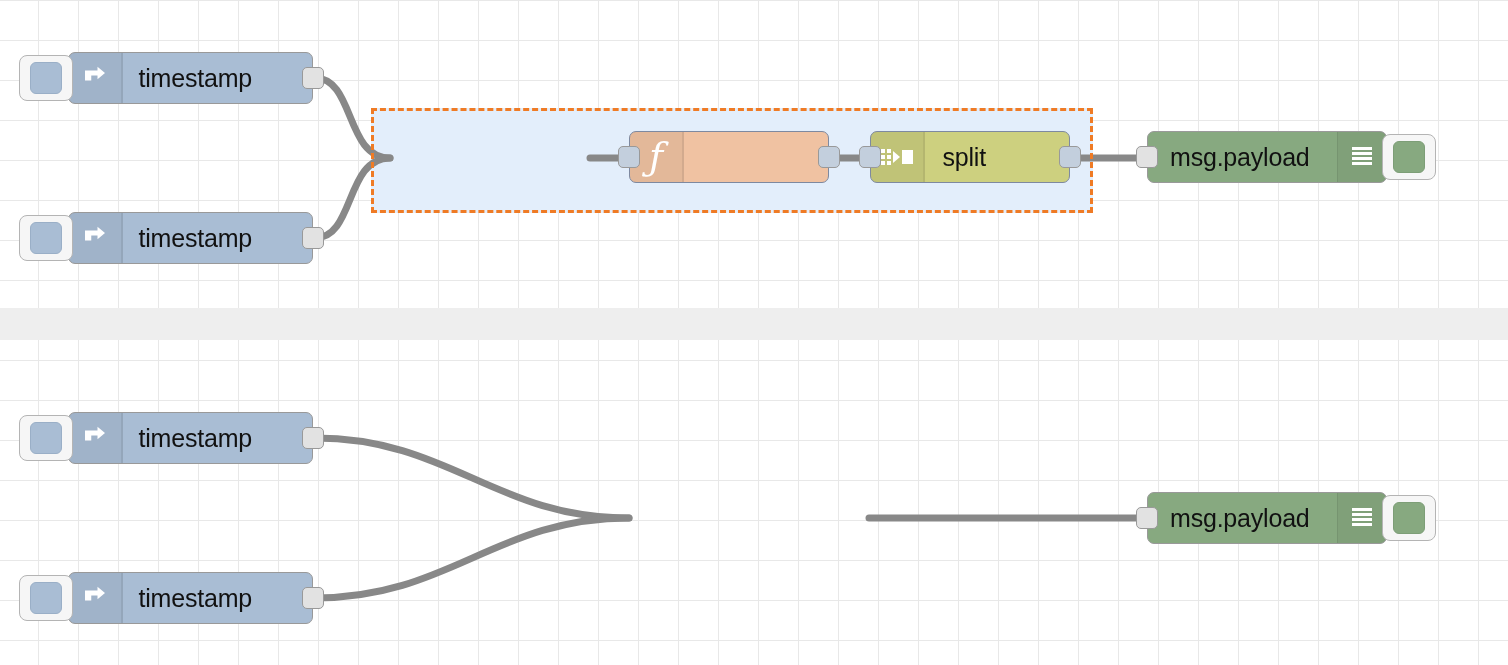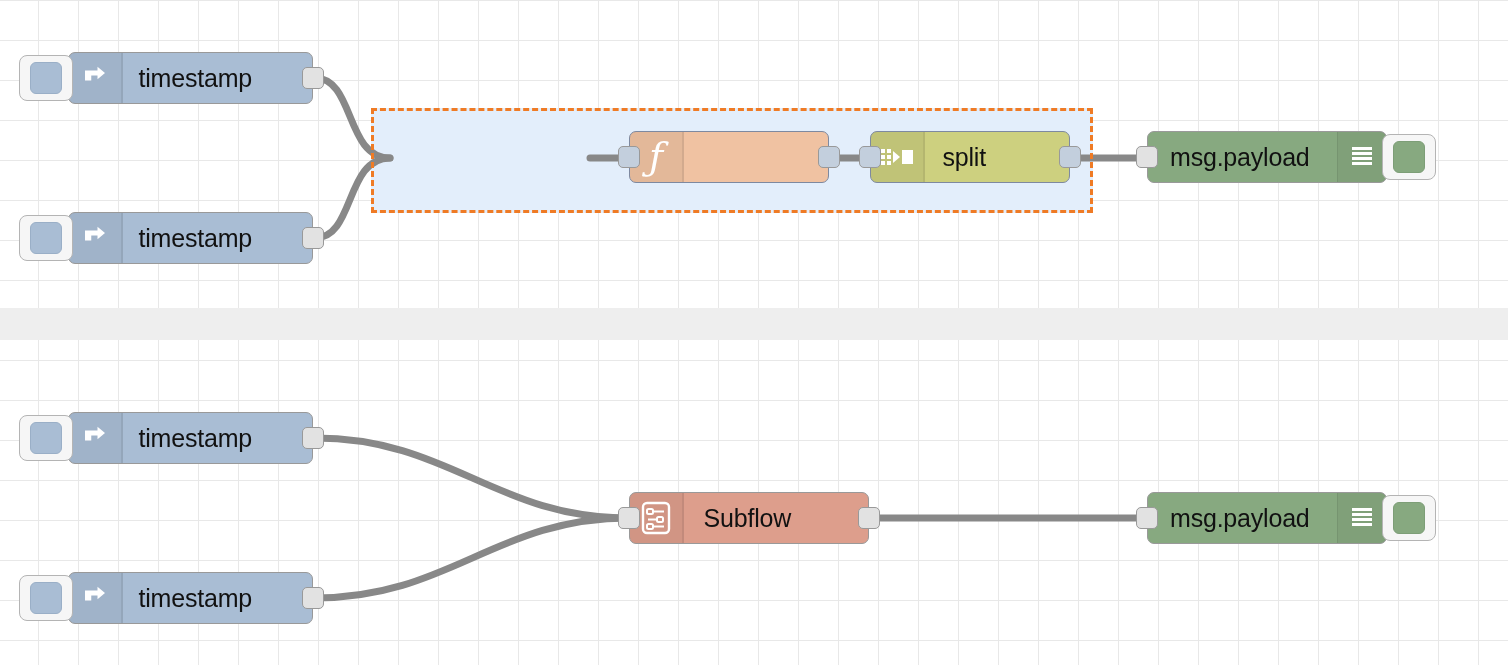--- a/index.html
+++ b/index.html
@@ -326,37 +326,20 @@
     <div class="icon-cell inject-icon-cell">
       <svg width="30" height="30" viewBox="0 0 24 24" aria-hidden="true">
         <path d="M4 6 h10 V3 l6 5 -6 5 V10 H9 v4 H4 z" fill="#ffffff"></path>
       </svg>
     </div>
     <div class="icon-divider"></div>
     <div class="node-label inject-label">timestamp</div>
     <div class="port out plain"></div>
   </div>
 
-  <div class="node node-subflow" id="n-subflow-1" style="left: 629px; top: 492px; width: 240px;">
-    <div class="icon-cell sf-icon-cell">
-      <svg width="32" height="34" viewBox="0 0 32 34" aria-hidden="true">
-        <rect x="3" y="2" width="26" height="30" rx="4" ry="4" fill="none" stroke="#ffffff" stroke-width="2.4"></rect>
-        <rect x="7" y="8" width="6" height="5" rx="1.5" fill="none" stroke="#ffffff" stroke-width="2"></rect>
-        <path d="M13 10.5 H24" stroke="#ffffff" stroke-width="2" fill="none"></path>
-        <rect x="17" y="16" width="6" height="5" rx="1.5" fill="none" stroke="#ffffff" stroke-width="2"></rect>
-        <path d="M8 18.5 H17" stroke="#ffffff" stroke-width="2" fill="none"></path>
-        <rect x="7" y="23" width="6" height="5" rx="1.5" fill="none" stroke="#ffffff" stroke-width="2"></rect>
-        <path d="M13 25.5 H24" stroke="#ffffff" stroke-width="2" fill="none"></path>
-      </svg>
-    </div>
-    <div class="icon-divider"></div>
-    <div class="node-label sf-label">Subflow</div>
-    <div class="port in plain"></div>
-    <div class="port out plain"></div>
-  </div>
 
   <div class="node node-debug" id="n-debug-2" style="left: 1147px; top: 492px; width: 240px;">
     <div class="node-label debug-label">msg.payload</div>
     <div class="icon-divider"></div>
     <div class="debug-icon-cell">
       <svg width="26" height="26" viewBox="0 0 26 26" aria-hidden="true">
         <rect x="3" y="3" width="20" height="3" fill="#ffffff"></rect>
         <rect x="3" y="8" width="20" height="3" fill="#ffffff"></rect>
         <rect x="3" y="13" width="20" height="3" fill="#ffffff"></rect>
         <rect x="3" y="18" width="20" height="3" fill="#ffffff"></rect>

